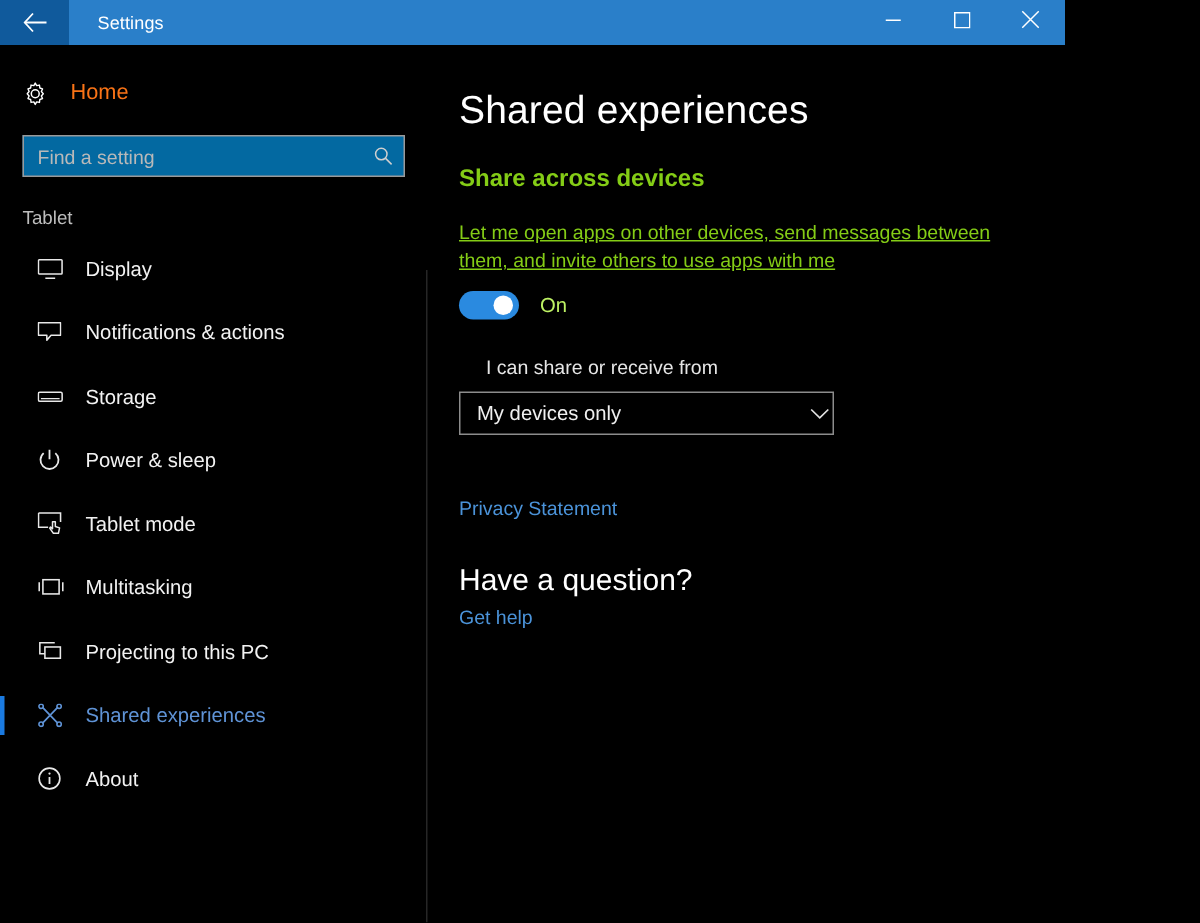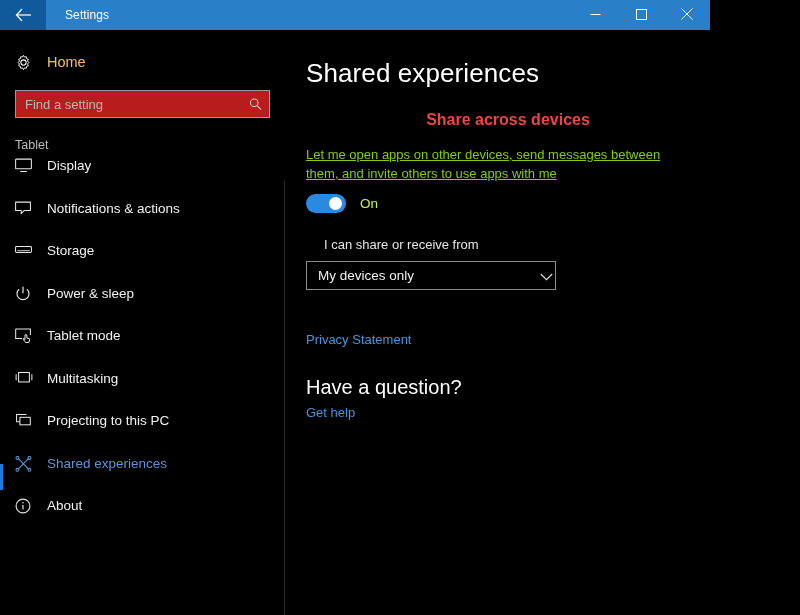--- a/index.html
+++ b/index.html
@@ -82,28 +82,28 @@
   .home-row {
     display: flex;
     align-items: center;
     height: 36px;
     padding-left: 15px;
     cursor: pointer;
   }
   .home-row .ic { width: 26px; display: flex; align-items: center; }
   .home-label {
     font-size: 14.5px;
-    color: #fdba74;
+    color: #f97316;
     margin-left: 6px;
   }
   .search-wrap {
     margin: 10px 14px 0 15px;
     height: 28px;
     border: 1px solid #9a9a9a;
-    background: #b91c1c;
+    background: #0369a1;
     display: flex;
     align-items: center;
     box-sizing: border-box;
     position: relative;
   }
   .search-input {
     border: 0;
     outline: 0;
     background: transparent;
     color: #d0d0d0;
@@ -125,23 +125,23 @@
   }
   .section-head {
     font-size: 12.5px;
     color: #bdbdbd;
     padding: 20px 0 6px 15px;
   }
   .nav-list { display: flex; flex-direction: column; }
   .nav-item {
     position: relative;
     display: flex;
-    align-items: flex-start;
+    align-items: center;
     height: 42.5px;
-    padding-left: 15px;
+    padding-left: 25px;
     cursor: pointer;
     box-sizing: border-box;
   }
   .nav-item .ic {
     width: 26px;
     display: flex;
     align-items: center;
     justify-content: flex-start;
   }
   .nav-item .lbl {
@@ -177,24 +177,23 @@
   }
   .page-title {
     font-size: 26px;
     color: #ffffff;
     font-weight: 300;
     letter-spacing: 0.1px;
     margin: 0 0 22px 0;
   }
   .sub-head {
     font-size: 16px;
-    color: #ef4444;
+    color: #84cc16;
     font-weight: bold;
     margin: 0 0 16px 0;
-    text-align: center;
   }
   .desc {
     font-size: 13px;
     color: #84cc16;
     line-height: 19px;
     max-width: 372px;
     margin: 0 0 11px 0;
     text-decoration: underline;
   }
   .toggle-row {

